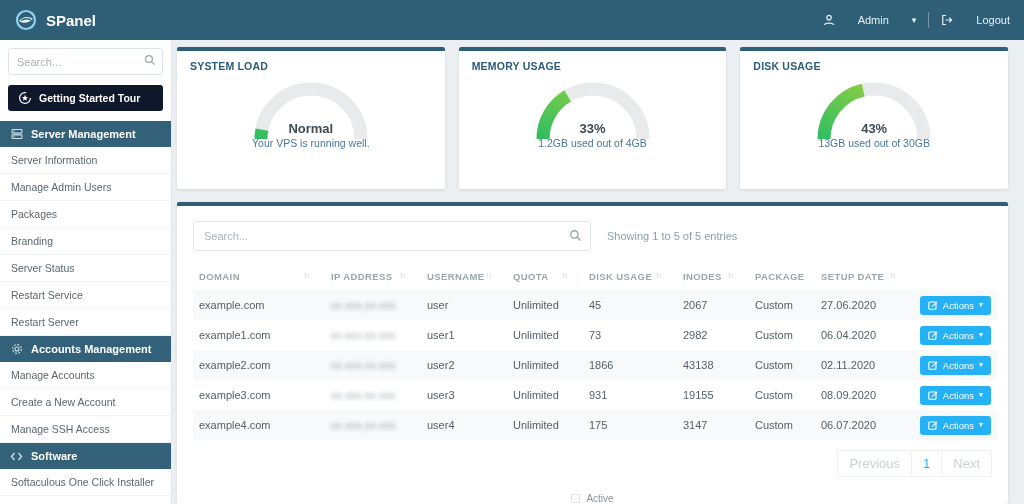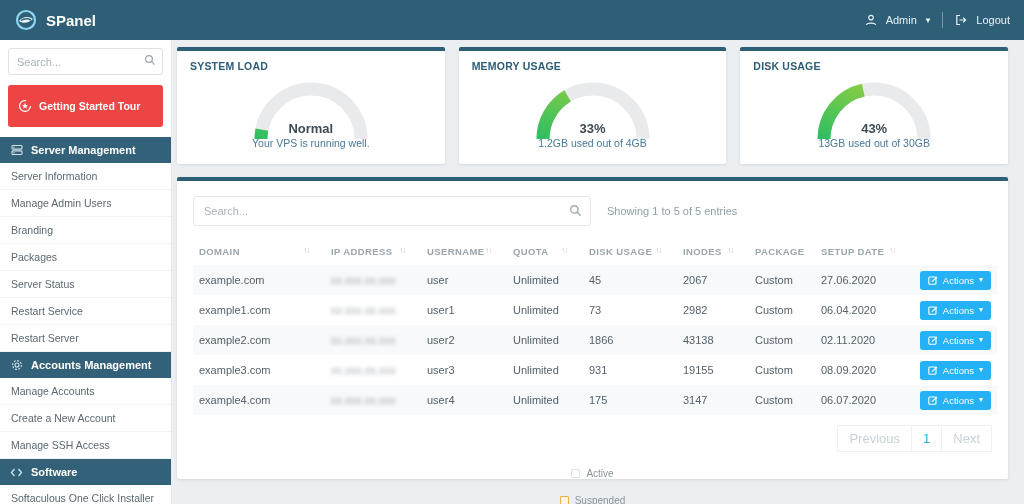--- a/index.html
+++ b/index.html
@@ -4,43 +4,43 @@
 <style>
   * { margin:0; padding:0; box-sizing:border-box; }
   html,body { width:1024px; height:504px; }
   body { font-family:"Liberation Sans","DejaVu Sans",sans-serif; background:#eceff1; overflow:hidden; }
   .app { width:1024px; height:504px; display:flex; flex-direction:column; }
 
   
   .topbar { height:40px; background:#2e5f77; display:flex; align-items:center; justify-content:space-between; padding:0 14px; flex:0 0 40px; }
   .brand { display:flex; align-items:center; gap:8px; color:#fff; font-size:15px; font-weight:bold; }
   .topbar-right { display:flex; align-items:center; gap:12px; color:#e8f1f5; font-size:11px; }
-  .top-link { display:flex; align-items:center; gap:9px; cursor:pointer; }
+  .top-link { display:flex; align-items:center; gap:23px; cursor:pointer; }
   .top-sep { width:1px; height:16px; background:rgba(255,255,255,.35); }
   .caret { font-size:9px; line-height:1; }
 
   
   .main { flex:1; display:flex; min-height:0; }
   .sidebar { width:172px; background:#fff; display:flex; flex-direction:column; border-right:1px solid #e4e8ea; }
   .content { flex:1; padding:7px 16px 0 5px; overflow:hidden; }
 
   
   .side-search { margin:8px; position:relative; }
   .side-search input { width:100%; height:27px; border:1px solid #dde2e5; border-radius:3px; padding:0 24px 0 8px; font-size:11px; color:#555; outline:none; }
   .side-search input::placeholder { color:#a9b2b8; }
   .search-ico { position:absolute; right:7px; top:6px; }
-  .tour-btn { margin:2px 8px 10px 8px; background:#ef4444; color:#fff; border:none; border-radius:3px; font-size:10.5px; font-weight:bold; padding:14px 10px; display:flex; align-items:center; gap:7px; cursor:pointer; font-family:inherit; }
+  .tour-btn { margin:2px 8px 10px 8px; background:#0f172a; color:#fff; border:none; border-radius:3px; font-size:10.5px; font-weight:bold; padding:6px 10px; display:flex; align-items:center; gap:7px; cursor:pointer; font-family:inherit; }
   .side-header { background:#336179; color:#fff; font-size:11px; font-weight:bold; padding:7px 10px; display:flex; align-items:center; gap:8px; cursor:pointer; }
   .side-item { font-size:10.5px; color:#5b6770; padding:7px 10px 7px 11px; border-bottom:1px solid #f1f4f5; cursor:pointer; }
   .side-ico { display:inline-flex; width:13px; justify-content:center; color:#cfe0e8; font-size:10px; }
 
   
   .cards-row { display:flex; gap:14px; }
   .card { background:#fff; border-top:4px solid #2e5f77; border-radius:2px; box-shadow:0 1px 3px rgba(40,60,70,.12); }
-  .gauge-card { flex:1; height:117px; padding:9px 13px; position:relative; }
+  .gauge-card { flex:1; height:142px; padding:9px 13px; position:relative; }
   .card-title { font-size:10.5px; font-weight:bold; color:#2b5d79; letter-spacing:.2px; }
   .gauge-wrap { position:absolute; left:50%; top:24px; transform:translateX(-50%); width:134px; text-align:center; }
   .gauge-center { position:absolute; left:0; right:0; top:46px; font-size:13px; font-weight:bold; color:#3e4b54; }
   .gauge-sub { margin-top:-4px; font-size:10.5px; color:#46799b; white-space:nowrap; }
 
   
   .table-card { margin-top:13px; padding:15px 16px 10px; height:302px; display:flex; flex-direction:column; }
   .table-top { display:flex; align-items:center; gap:16px; }
   .tbl-search { position:relative; width:398px; }
   .tbl-search input { width:100%; height:30px; border:1px solid #e3e7ea; border-radius:3px; padding:0 28px 0 10px; font-size:11px; color:#555; outline:none; }
@@ -137,22 +137,22 @@
                 <rect x="1" y="1.5" width="10" height="3.6" rx="0.8" fill="none" stroke="#cfe0e8" stroke-width="1.1"></rect>
                 <rect x="1" y="6.9" width="10" height="3.6" rx="0.8" fill="none" stroke="#cfe0e8" stroke-width="1.1"></rect>
                 <circle cx="3" cy="3.3" r="0.7" fill="#cfe0e8"></circle>
                 <circle cx="3" cy="8.7" r="0.7" fill="#cfe0e8"></circle>
               </svg>
             </span>
             <span>Server Management</span>
           </div>
           <div class="side-item">Server Information</div>
           <div class="side-item">Manage Admin Users</div>
+          <div class="side-item">Packages</div>
           <div class="side-item">Branding</div>
-          <div class="side-item">Packages</div>
           <div class="side-item">Server Status</div>
           <div class="side-item">Restart Service</div>
           <div class="side-item">Restart Server</div>
           <div class="side-header">
             <span class="side-ico">
               <svg width="12" height="12" viewBox="0 0 12 12">
                 <circle cx="6" cy="6" r="2" fill="none" stroke="#cfe0e8" stroke-width="1.1"></circle>
                 <circle cx="6" cy="6" r="4.4" fill="none" stroke="#cfe0e8" stroke-width="1.1" stroke-dasharray="2 1.4"></circle>
               </svg>
             </span>

